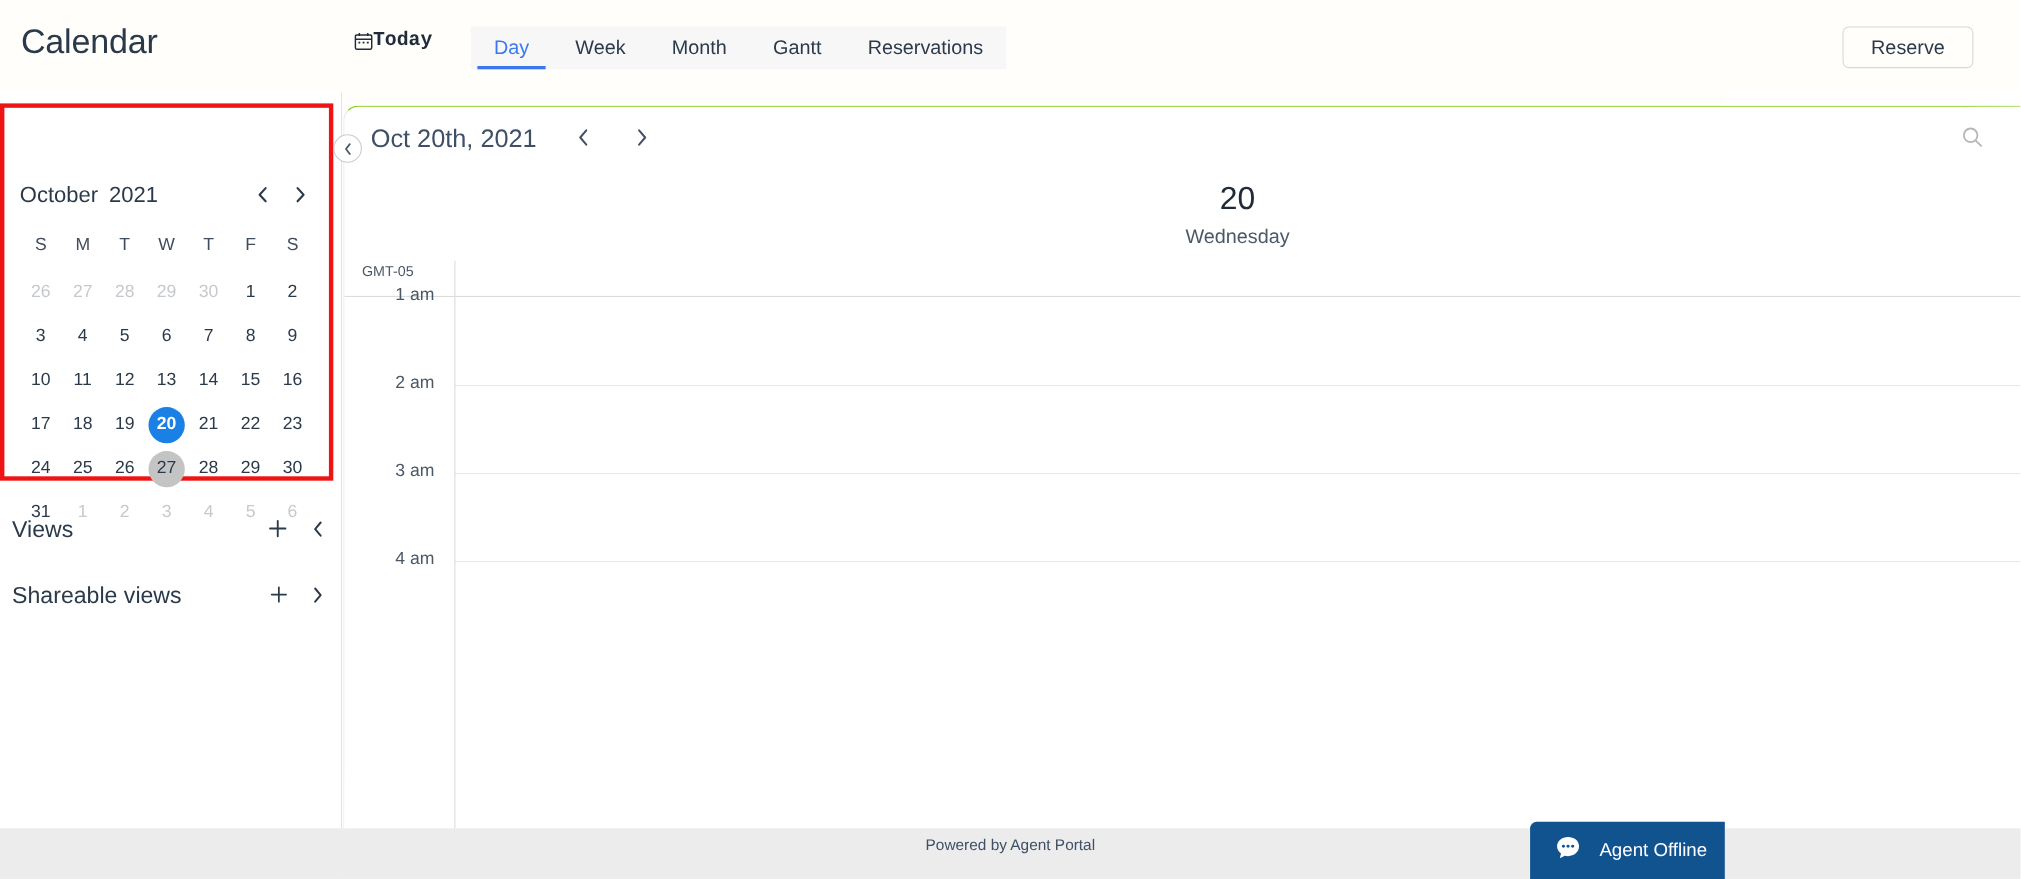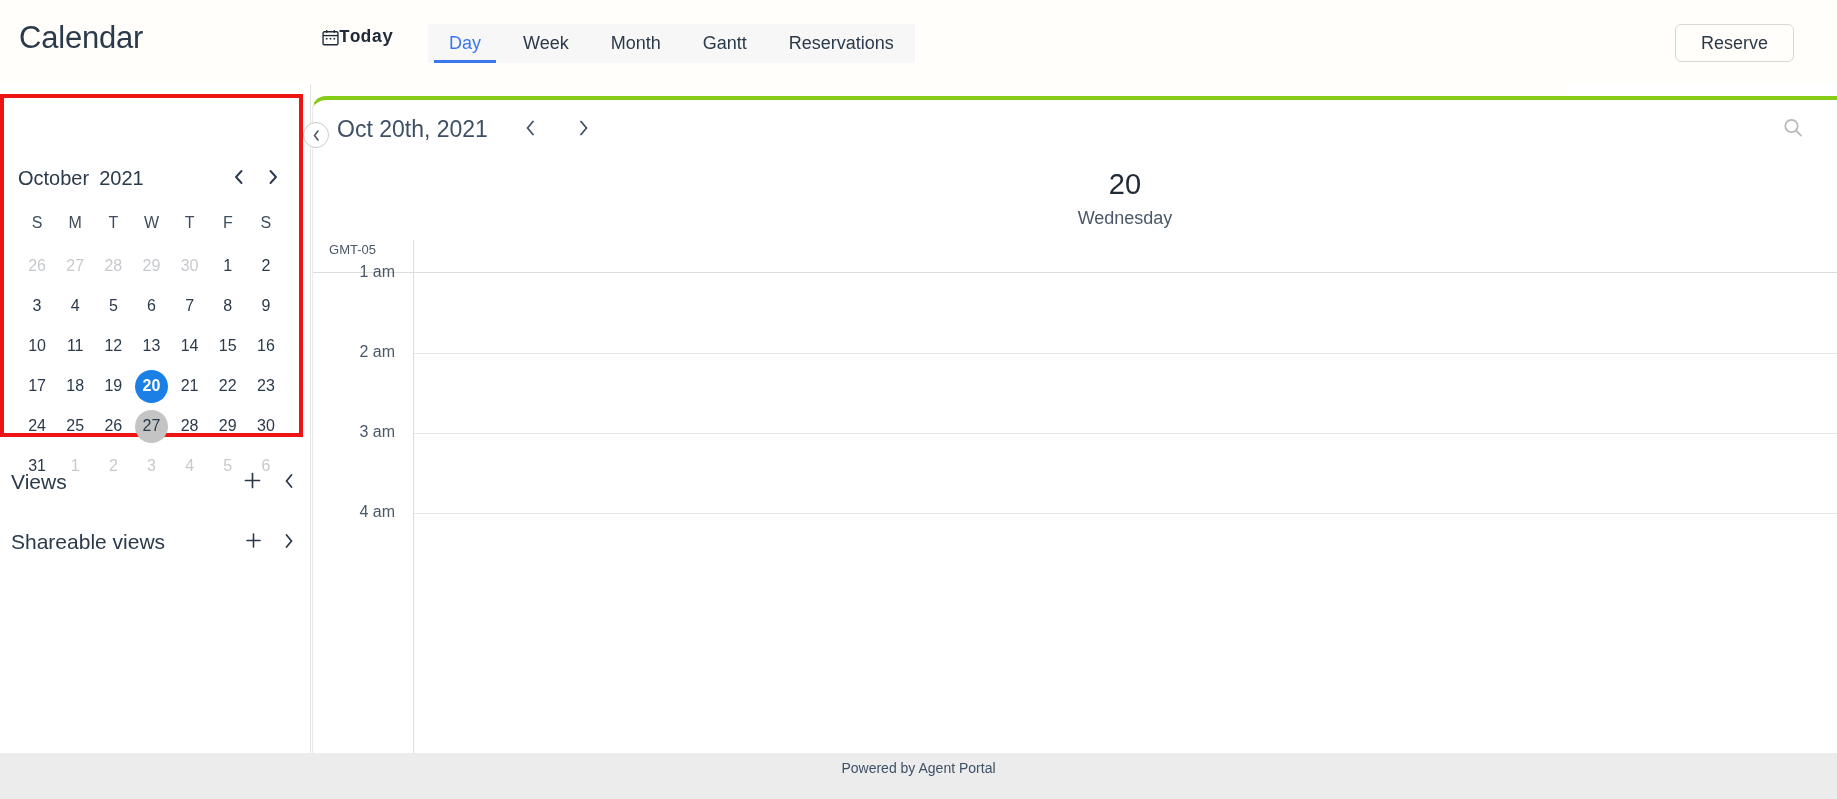--- a/index.html
+++ b/index.html
@@ -236,21 +236,21 @@
 
   
   .main {
     position: absolute;
     left: 312px; top: 96px;
     width: 1525px;
     height: 657px;
     background: #ffffff;
     border-top-left-radius: 14px;
     border-left: 1px solid #eaeaea;
-    border-top: 4px solid #84cc16;
+    border-top: 1px solid #84cc16;
     overflow: hidden;
   }
 
   .collapse-btn {
     position: absolute;
     left: 303px;
     top: 122px;
     width: 26px;
     height: 26px;
     border-radius: 50%;
@@ -704,14 +704,25 @@
   <button class="collapse-btn">
     <svg width="13" height="13" viewBox="0 0 13 13" fill="none" stroke="#4a5868" stroke-width="1.6" stroke-linecap="round" stroke-linejoin="round">
         <polyline points="8,2 4.5,6.5 8,11"></polyline>
       </svg>
   </button>
 
   <div class="footer">
     <span class="footer-text">Powered by Agent Portal</span>
   </div>
 
+  <div class="chat">
+    <span>
+      <svg width="25" height="25" viewBox="0 0 25 25" fill="#ffffff">
+        <path d="M12.5 3C6.9 3 2.5 6.8 2.5 11.4c0 2.6 1.4 4.9 3.6 6.4L5 22.2l4.6-2.2c0.9 0.2 1.9 0.3 2.9 0.3 5.6 0 10-3.8 10-8.9S18.1 3 12.5 3z"></path>
+        <circle cx="8.3" cy="11.4" r="1.35" fill="#11538f"></circle>
+        <circle cx="12.5" cy="11.4" r="1.35" fill="#11538f"></circle>
+        <circle cx="16.7" cy="11.4" r="1.35" fill="#11538f"></circle>
+      </svg>
+    </span>
+    <span class="chat-text">Agent Offline</span>
+  </div>
 
 </div>
 
 </body></html>

